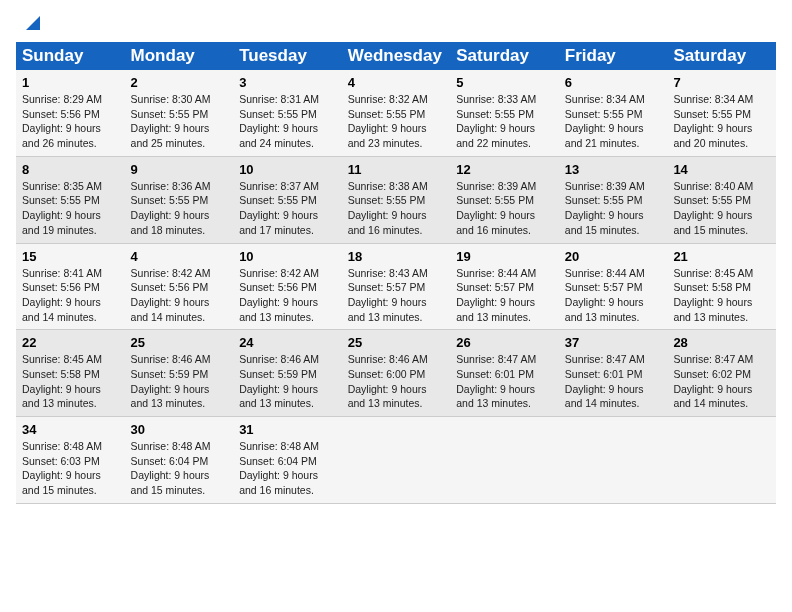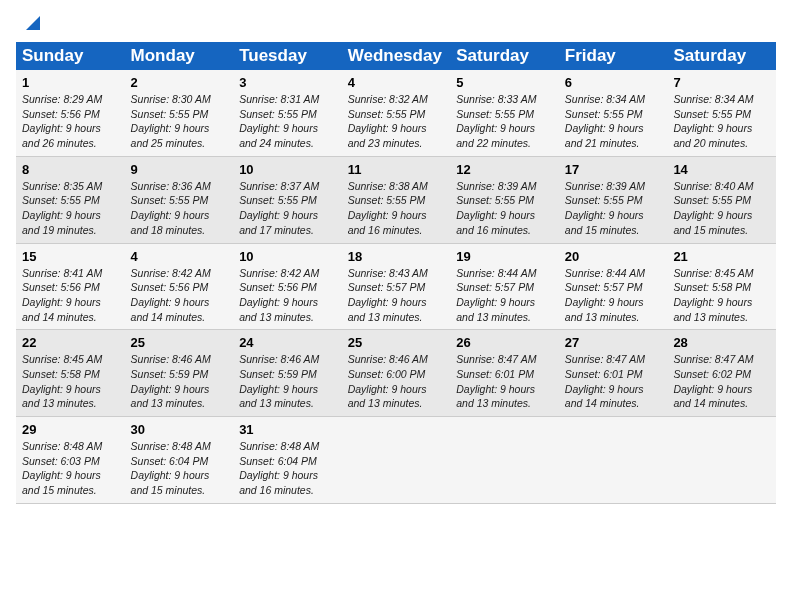--- a/index.html
+++ b/index.html
@@ -68,21 +68,20 @@
     .day-num {
       font-size: 13px;
       font-weight: bold;
       display: block;
       margin-bottom: 2px;
     }
     .day-info {
       font-size: 10.5px;
       line-height: 1.4;
       color: #222;
-      font-style: italic;
     }
   </style>
 </head>
 <body>
 
 <div class="header-area">
   <div class="logo">
     <div class="logo-row">
       <span style="font-size:24px;font-weight:bold;color:#1a1a1a;"></span>
       <svg width="22" height="22" viewBox="0 0 22 22" style="margin-left:2px;margin-top:-4px;">
@@ -205,21 +204,21 @@
       </td>
         <td>
         <span class="day-num">12</span>
         <span class="day-info">
           Sunrise: 8:39 AM<br>
           Sunset: 5:55 PM<br>
           Daylight: 9 hours and 16 minutes.
         </span>
       </td>
         <td>
-        <span class="day-num">17</span>
+        <span class="day-num">13</span>
         <span class="day-info">
           Sunrise: 8:39 AM<br>
           Sunset: 5:55 PM<br>
           Daylight: 9 hours and 15 minutes.
         </span>
       </td>
         <td>
         <span class="day-num">14</span>
         <span class="day-info">
           Sunrise: 8:40 AM<br>
@@ -321,39 +320,39 @@
       </td>
         <td>
         <span class="day-num">26</span>
         <span class="day-info">
           Sunrise: 8:47 AM<br>
           Sunset: 6:01 PM<br>
           Daylight: 9 hours and 13 minutes.
         </span>
       </td>
         <td>
-        <span class="day-num">27</span>
+        <span class="day-num">37</span>
         <span class="day-info">
           Sunrise: 8:47 AM<br>
           Sunset: 6:01 PM<br>
           Daylight: 9 hours and 14 minutes.
         </span>
       </td>
         <td>
         <span class="day-num">28</span>
         <span class="day-info">
           Sunrise: 8:47 AM<br>
           Sunset: 6:02 PM<br>
           Daylight: 9 hours and 14 minutes.
         </span>
       </td>
       </tr>
       <tr>
         <td>
-        <span class="day-num">29</span>
+        <span class="day-num">34</span>
         <span class="day-info">
           Sunrise: 8:48 AM<br>
           Sunset: 6:03 PM<br>
           Daylight: 9 hours and 15 minutes.
         </span>
       </td>
         <td>
         <span class="day-num">30</span>
         <span class="day-info">
           Sunrise: 8:48 AM<br>

